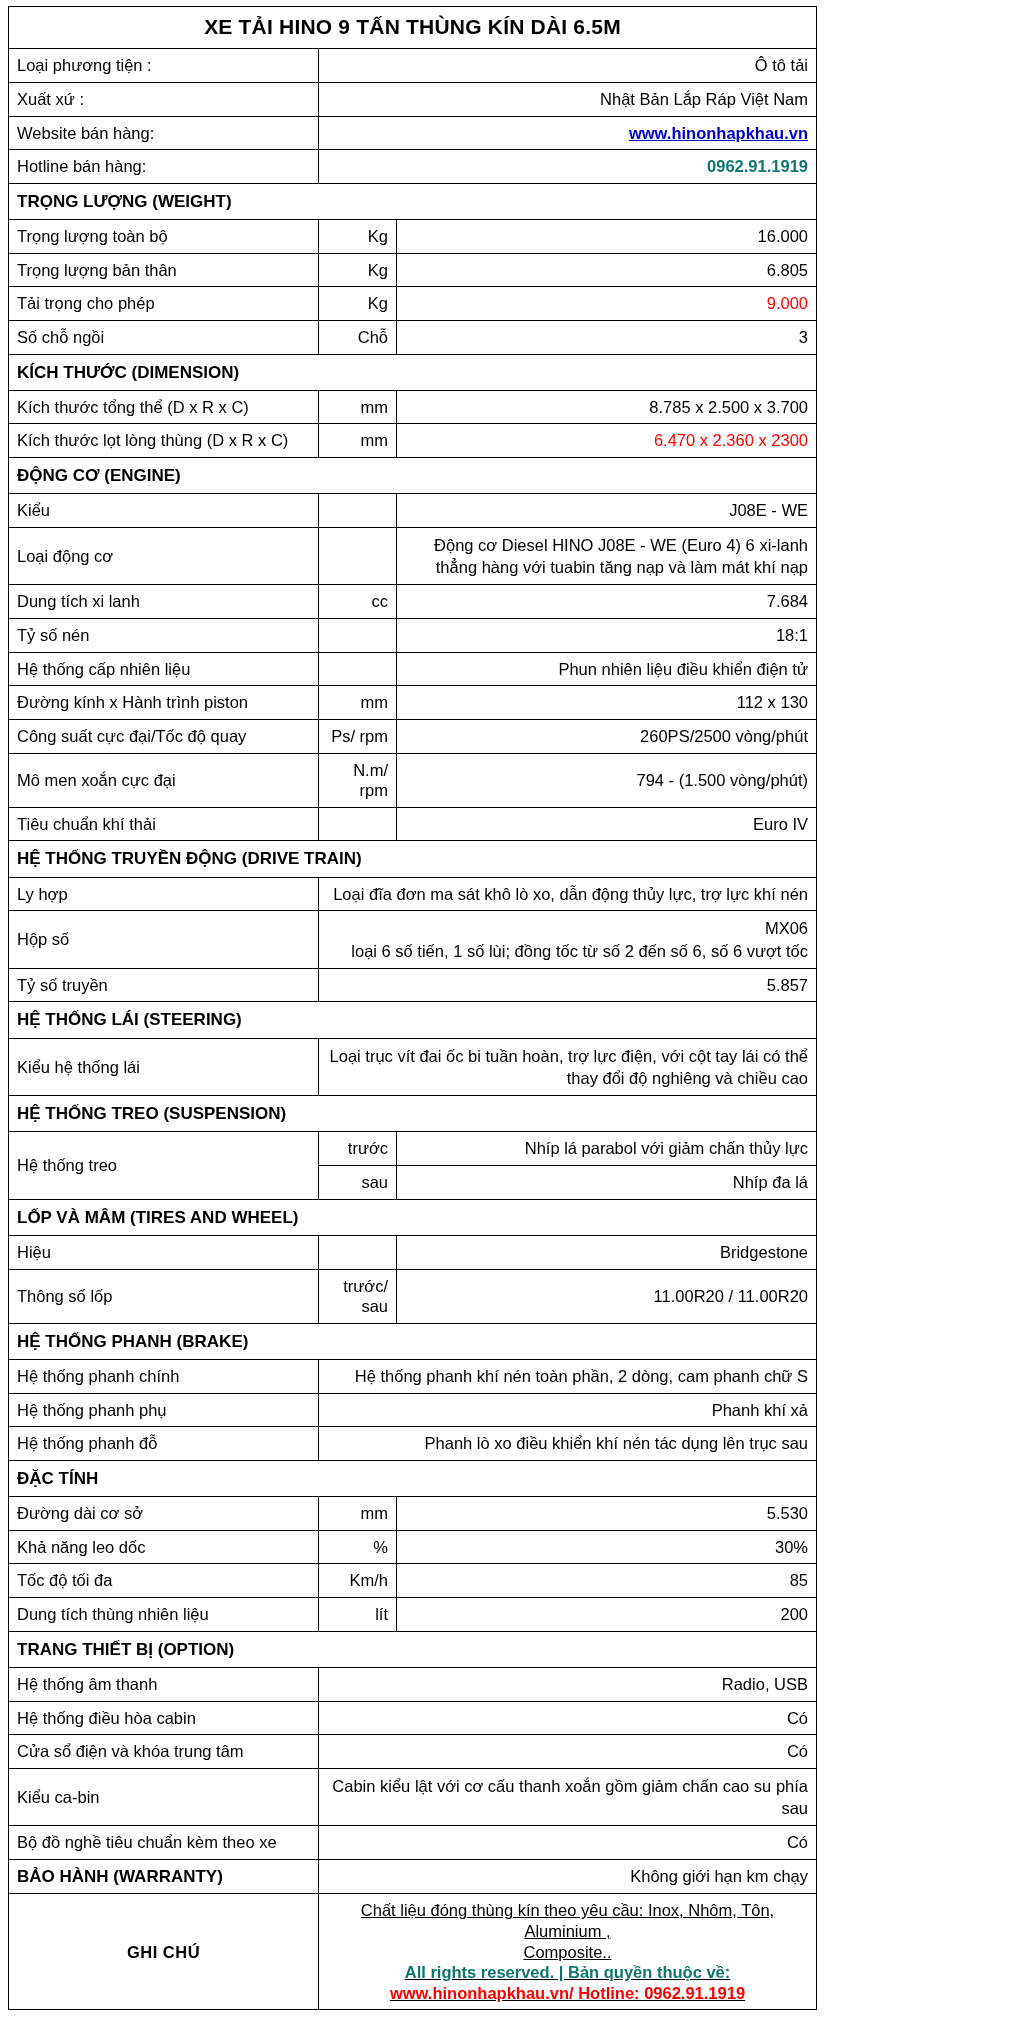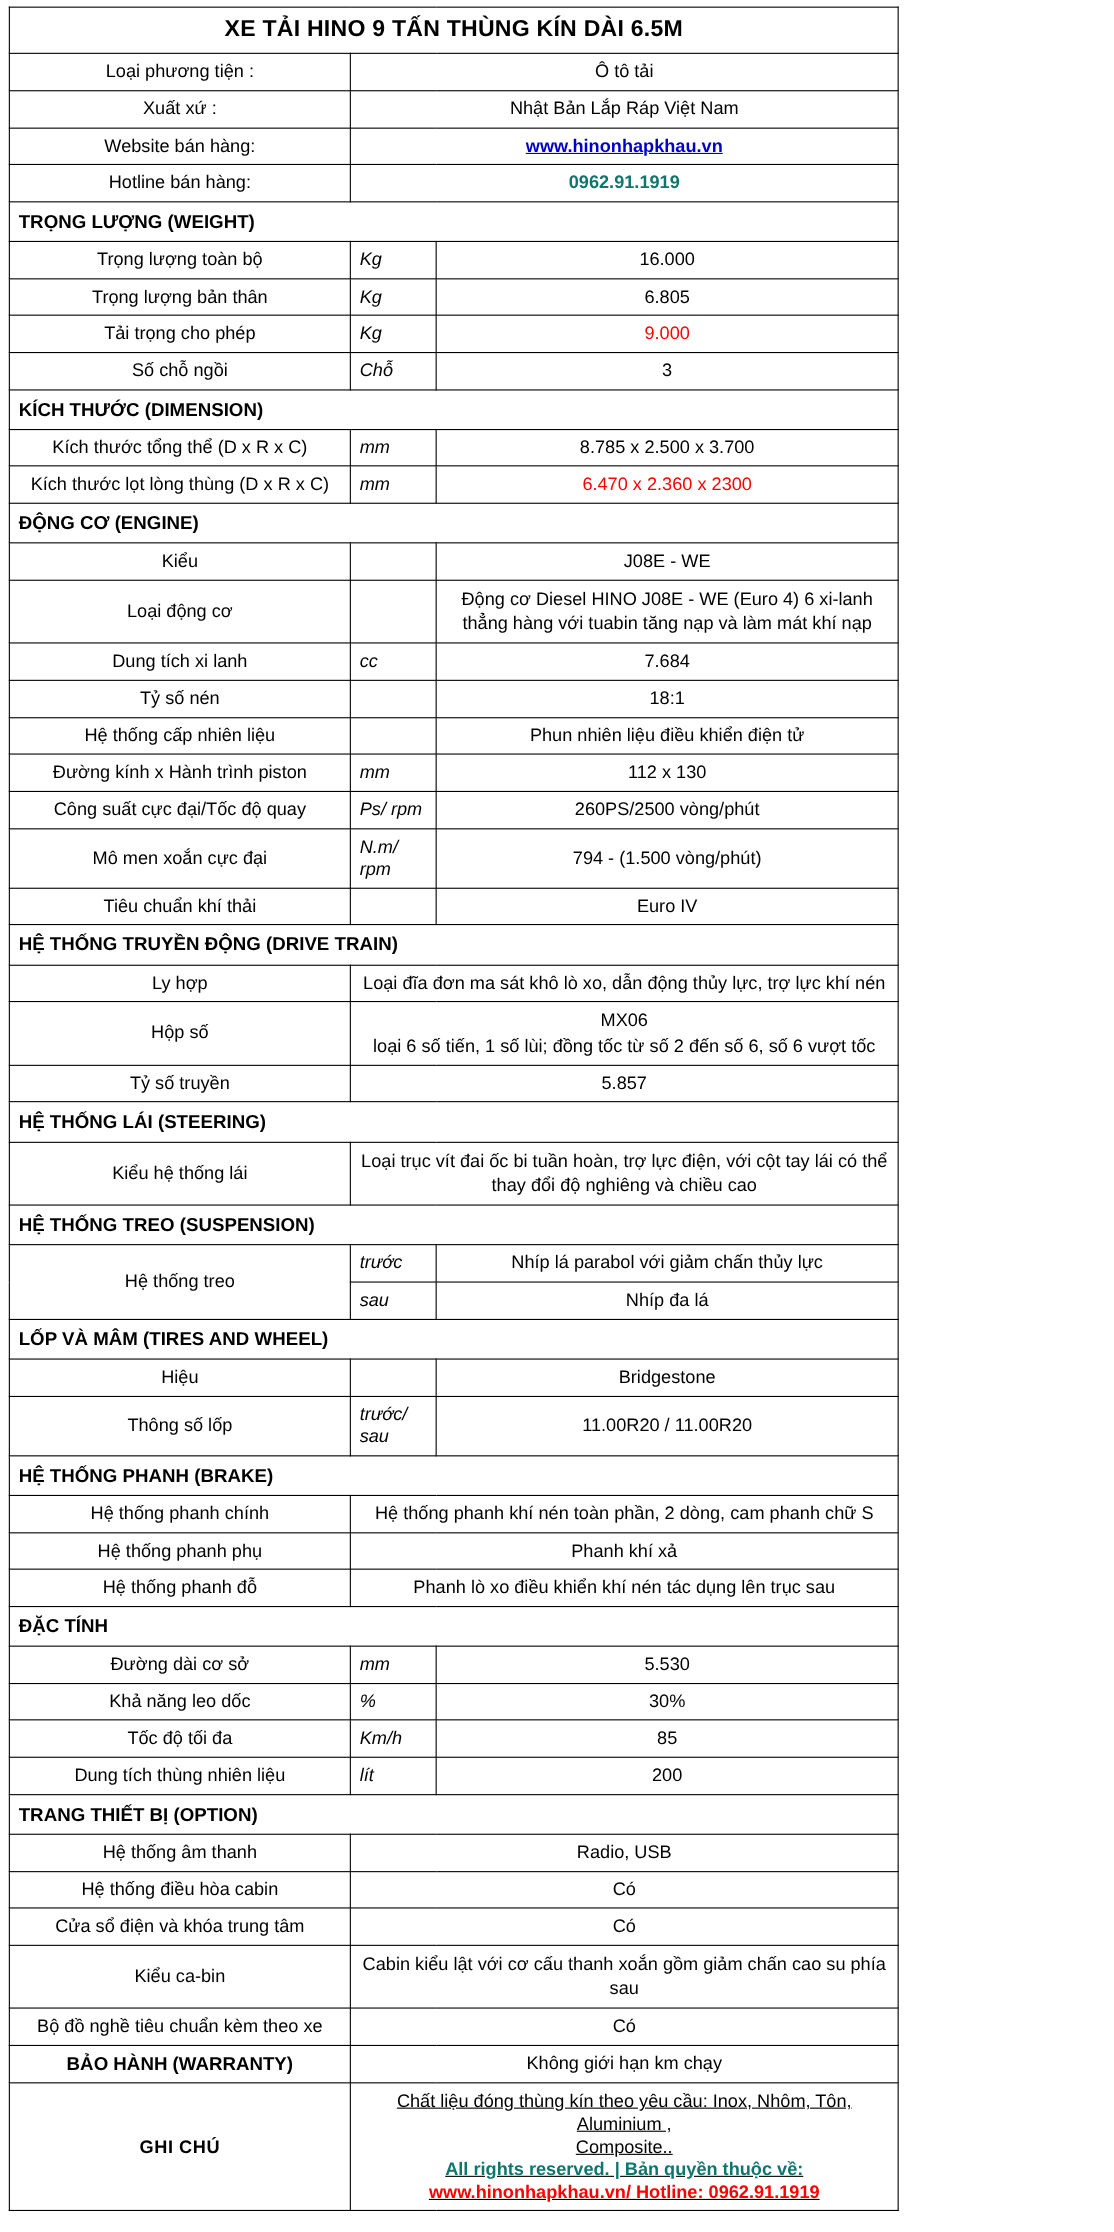--- a/index.html
+++ b/index.html
@@ -38,28 +38,27 @@
     font-weight: bold;
     font-size: 21px;
     letter-spacing: 0.2px;
     padding: 7px 8px 8px 8px;
   }
   tr.section td {
     font-weight: bold;
     font-size: 17px;
     padding: 7px 8px;
   }
-  td.label { text-align: center; }
+  td.label { text-align: left; }
   td.unit {
-    text-align: left;
-    font-style: italic;
+    text-align: right;
     font-size: 15.5px;
     margin-top: 15px;
   }
-  td.value { text-align: center; }
+  td.value { text-align: right; }
   td.value.multi { line-height: 1.35; }
 
   .red { color: #ff0000; }
   .blue { color: #0f766e; }
   .link {
     color: #0000cc;
     text-decoration: underline;
     font-weight: bold;
   }
   .bold { font-weight: bold; }

